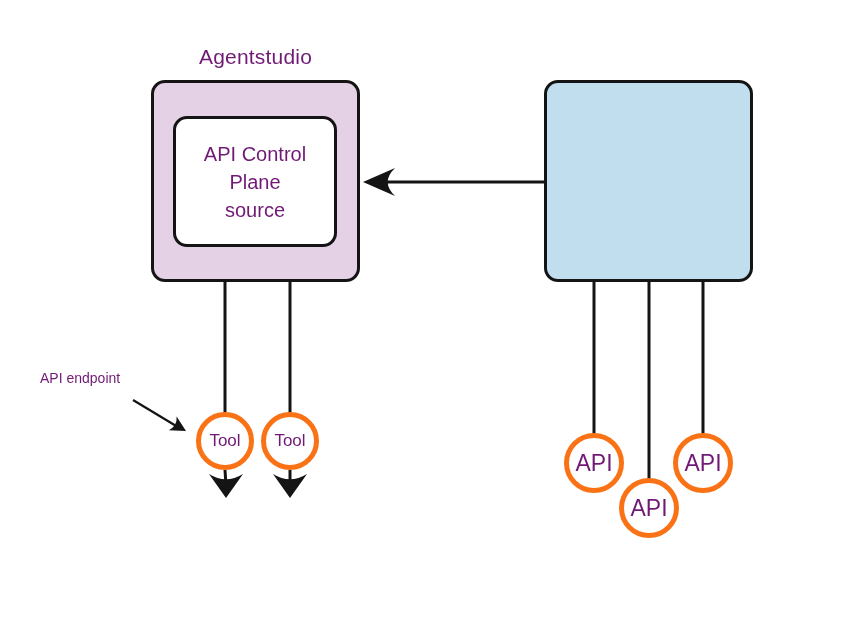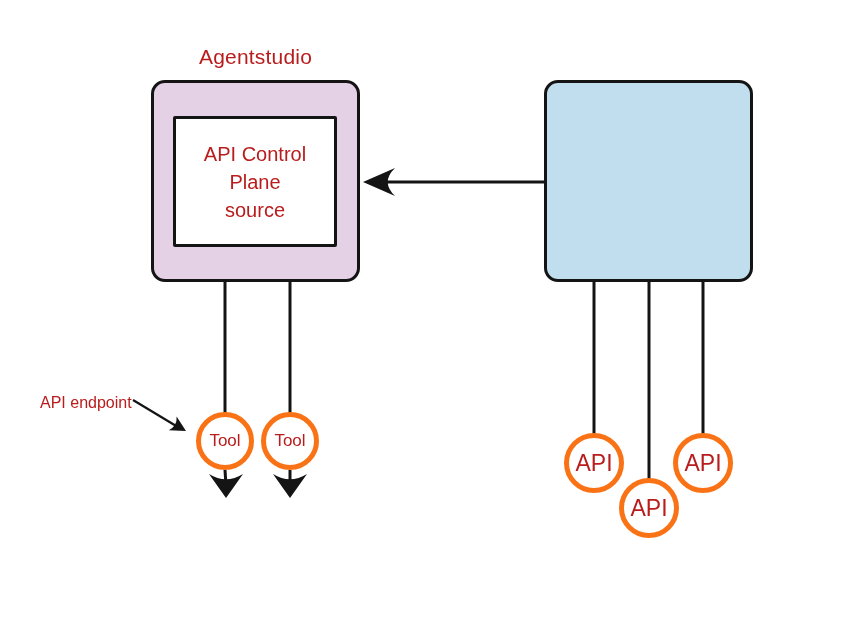--- a/index.html
+++ b/index.html
@@ -2,21 +2,21 @@
 <html><head>
 <meta charset="utf-8">
 <style>
   html, body { margin: 0; padding: 0; background: #ffffff; }
   .stage {
     position: relative;
     width: 858px;
     height: 634px;
     background: #ffffff;
     font-family: "Liberation Sans", "DejaVu Sans", sans-serif;
-    color: #b91c1c;
+    color: #701a75;
     overflow: hidden;
   }
   .connector-layer {
     position: absolute;
     left: 0; top: 0;
     width: 858px; height: 634px;
   }
   .connector-layer line, .connector-layer path.shaft {
     stroke: #141414;
     fill: none;
@@ -38,21 +38,21 @@
     height: 202px;
     border: 3px solid #141414;
     border-radius: 14px;
     box-sizing: border-box;
   }
   .inner-box {
     position: absolute;
     left: 173px; top: 116px;
     width: 164px; height: 131px;
     border: 3px solid #141414;
-    border-radius: 2px;
+    border-radius: 14px;
     box-sizing: border-box;
     background: #ffffff;
     display: flex;
     flex-direction: column;
     align-items: center;
     justify-content: center;
     font-size: 20px;
     line-height: 28px;
     text-align: center;
   }
@@ -77,22 +77,22 @@
     box-sizing: border-box;
     background: #ffffff;
     display: flex;
     align-items: center;
     justify-content: center;
     padding-bottom: 34px;
     font-size: 18px;
   }
   .annotation-label {
     position: absolute;
-    left: 40px; top: 394px;
-    font-size: 16px;
+    left: 40px; top: 370px;
+    font-size: 14px;
   }
 </style>
 </head>
 <body>
 
 <div class="stage">
 
   <svg class="connector-layer" viewBox="0 0 858 634">
 
     <line x1="544" y1="182" x2="376" y2="182" stroke-width="3"></line>

